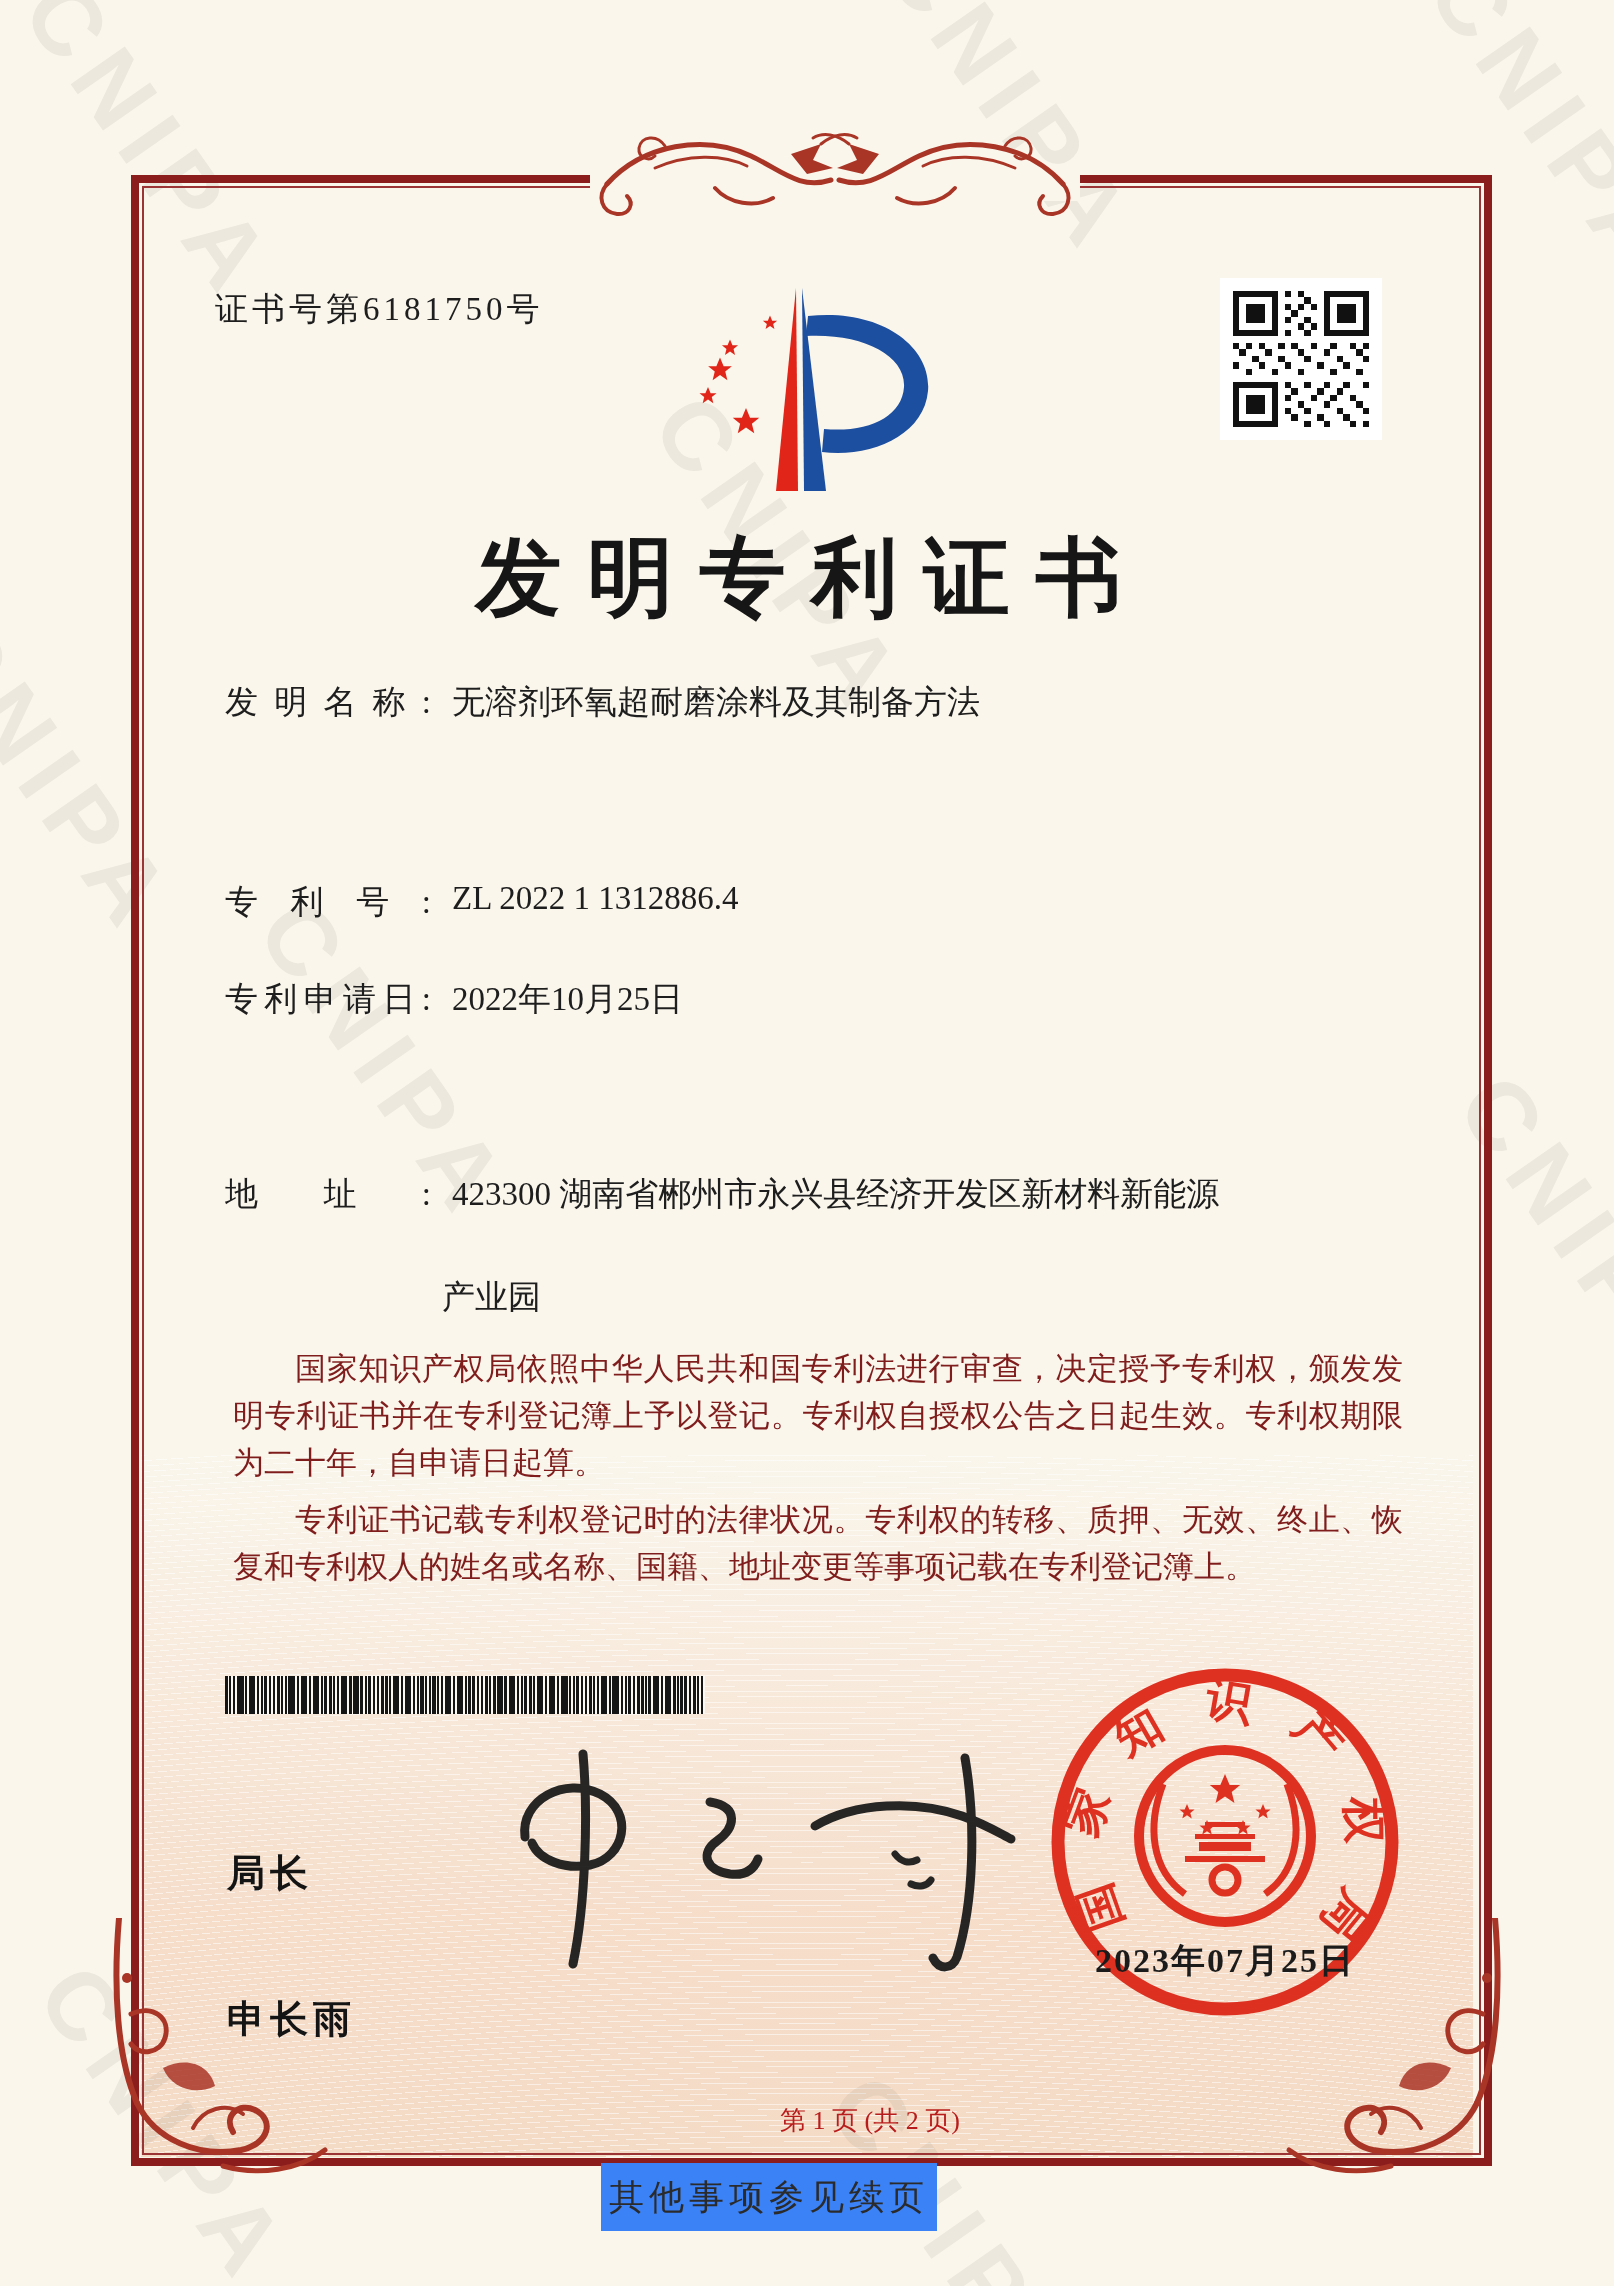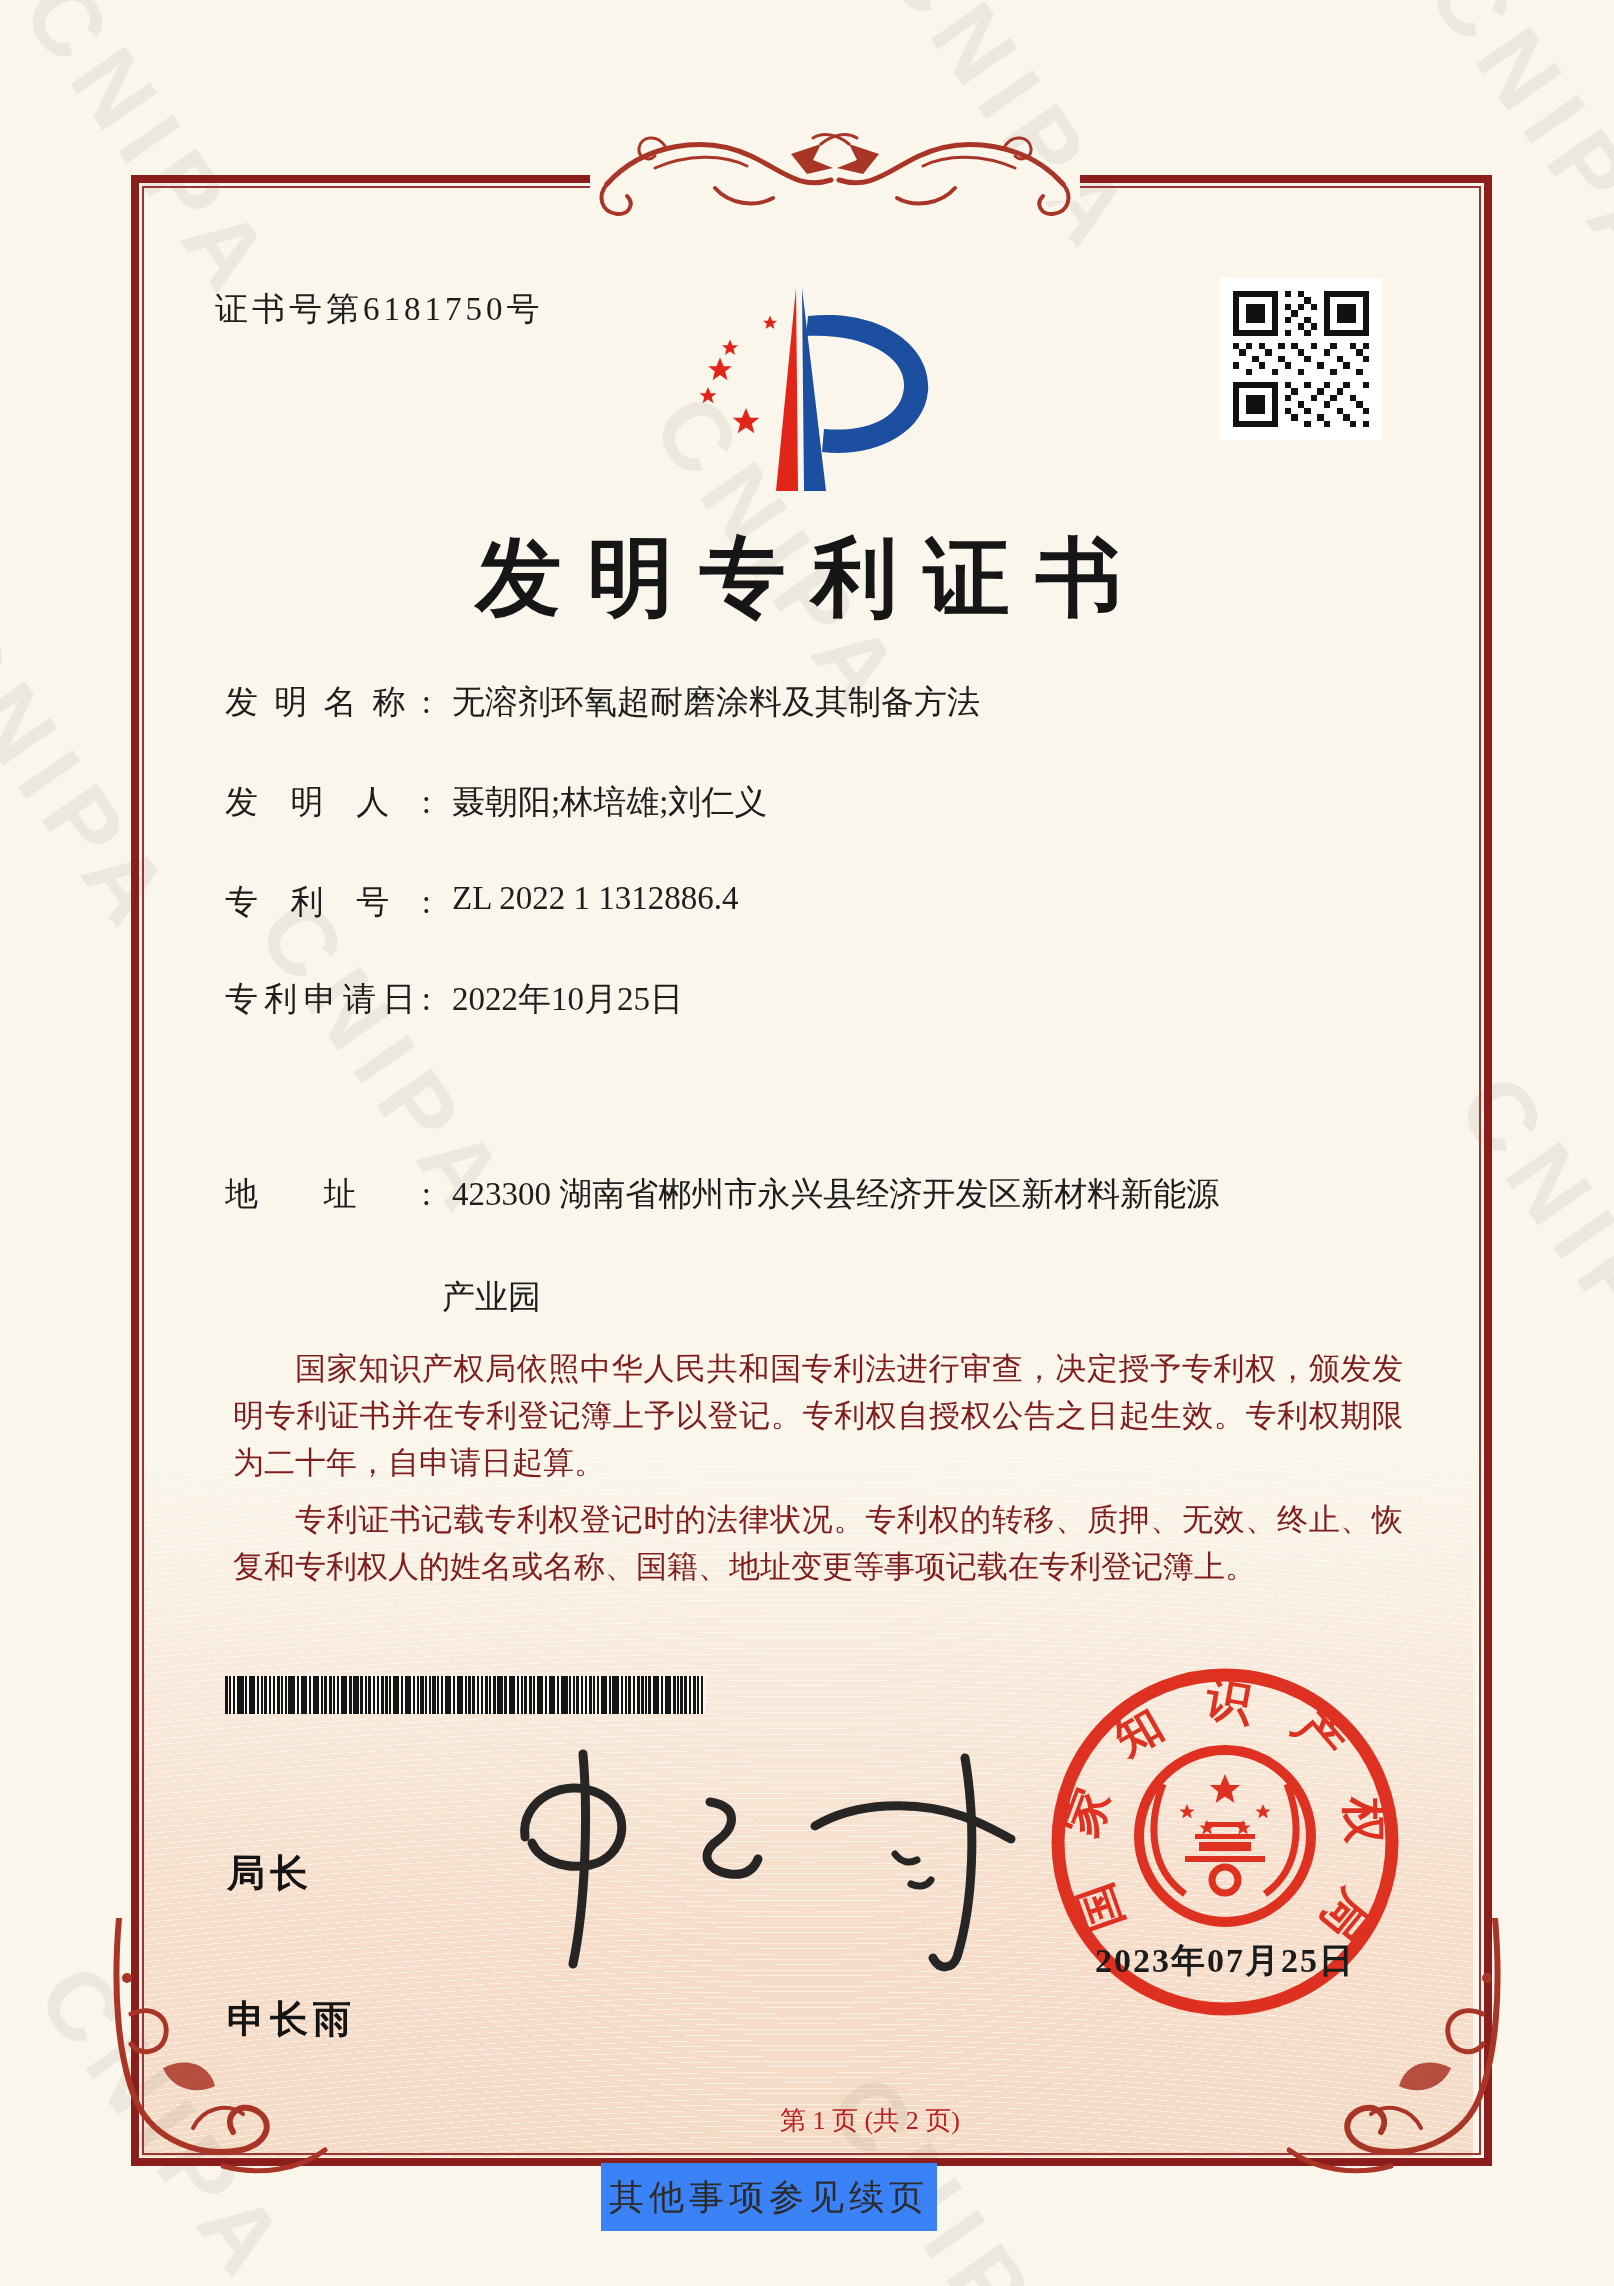--- a/index.html
+++ b/index.html
@@ -206,23 +206,20 @@
     <rect x="17" y="3" width="5" height="5" fill="#fff"></rect>
       <rect x="18" y="4" width="3" height="3" fill="#111"></rect>
     <rect x="3" y="17" width="5" height="5" fill="#fff"></rect>
       <rect x="4" y="18" width="3" height="3" fill="#111"></rect>
   </svg>
 
   <div class="doc-title">发明专利证书</div>
 
   <div class="row" style="top:680px">
     <span class="flabel">发明名称:</span><span class="fvalue">无溶剂环氧超耐磨涂料及其制备方法</span>
-  </div>
-  <div class="row" style="top:780px">
-    <span class="flabel">发明人:</span><span class="fvalue">聂朝阳;林培雄;刘仁义</span>
   </div>
   <div class="row" style="top:880px">
     <span class="flabel">专利号:</span><span class="fvalue">ZL 2022 1 1312886.4</span>
   </div>
   <div class="row" style="top:977px">
     <span class="flabel">专利申请日:</span><span class="fvalue">2022年10月25日</span>
   </div>
   <div class="row" style="top:1172px">
     <span class="flabel">地址:</span><span class="fvalue">423300 湖南省郴州市永兴县经济开发区新材料新能源</span>
   </div>

